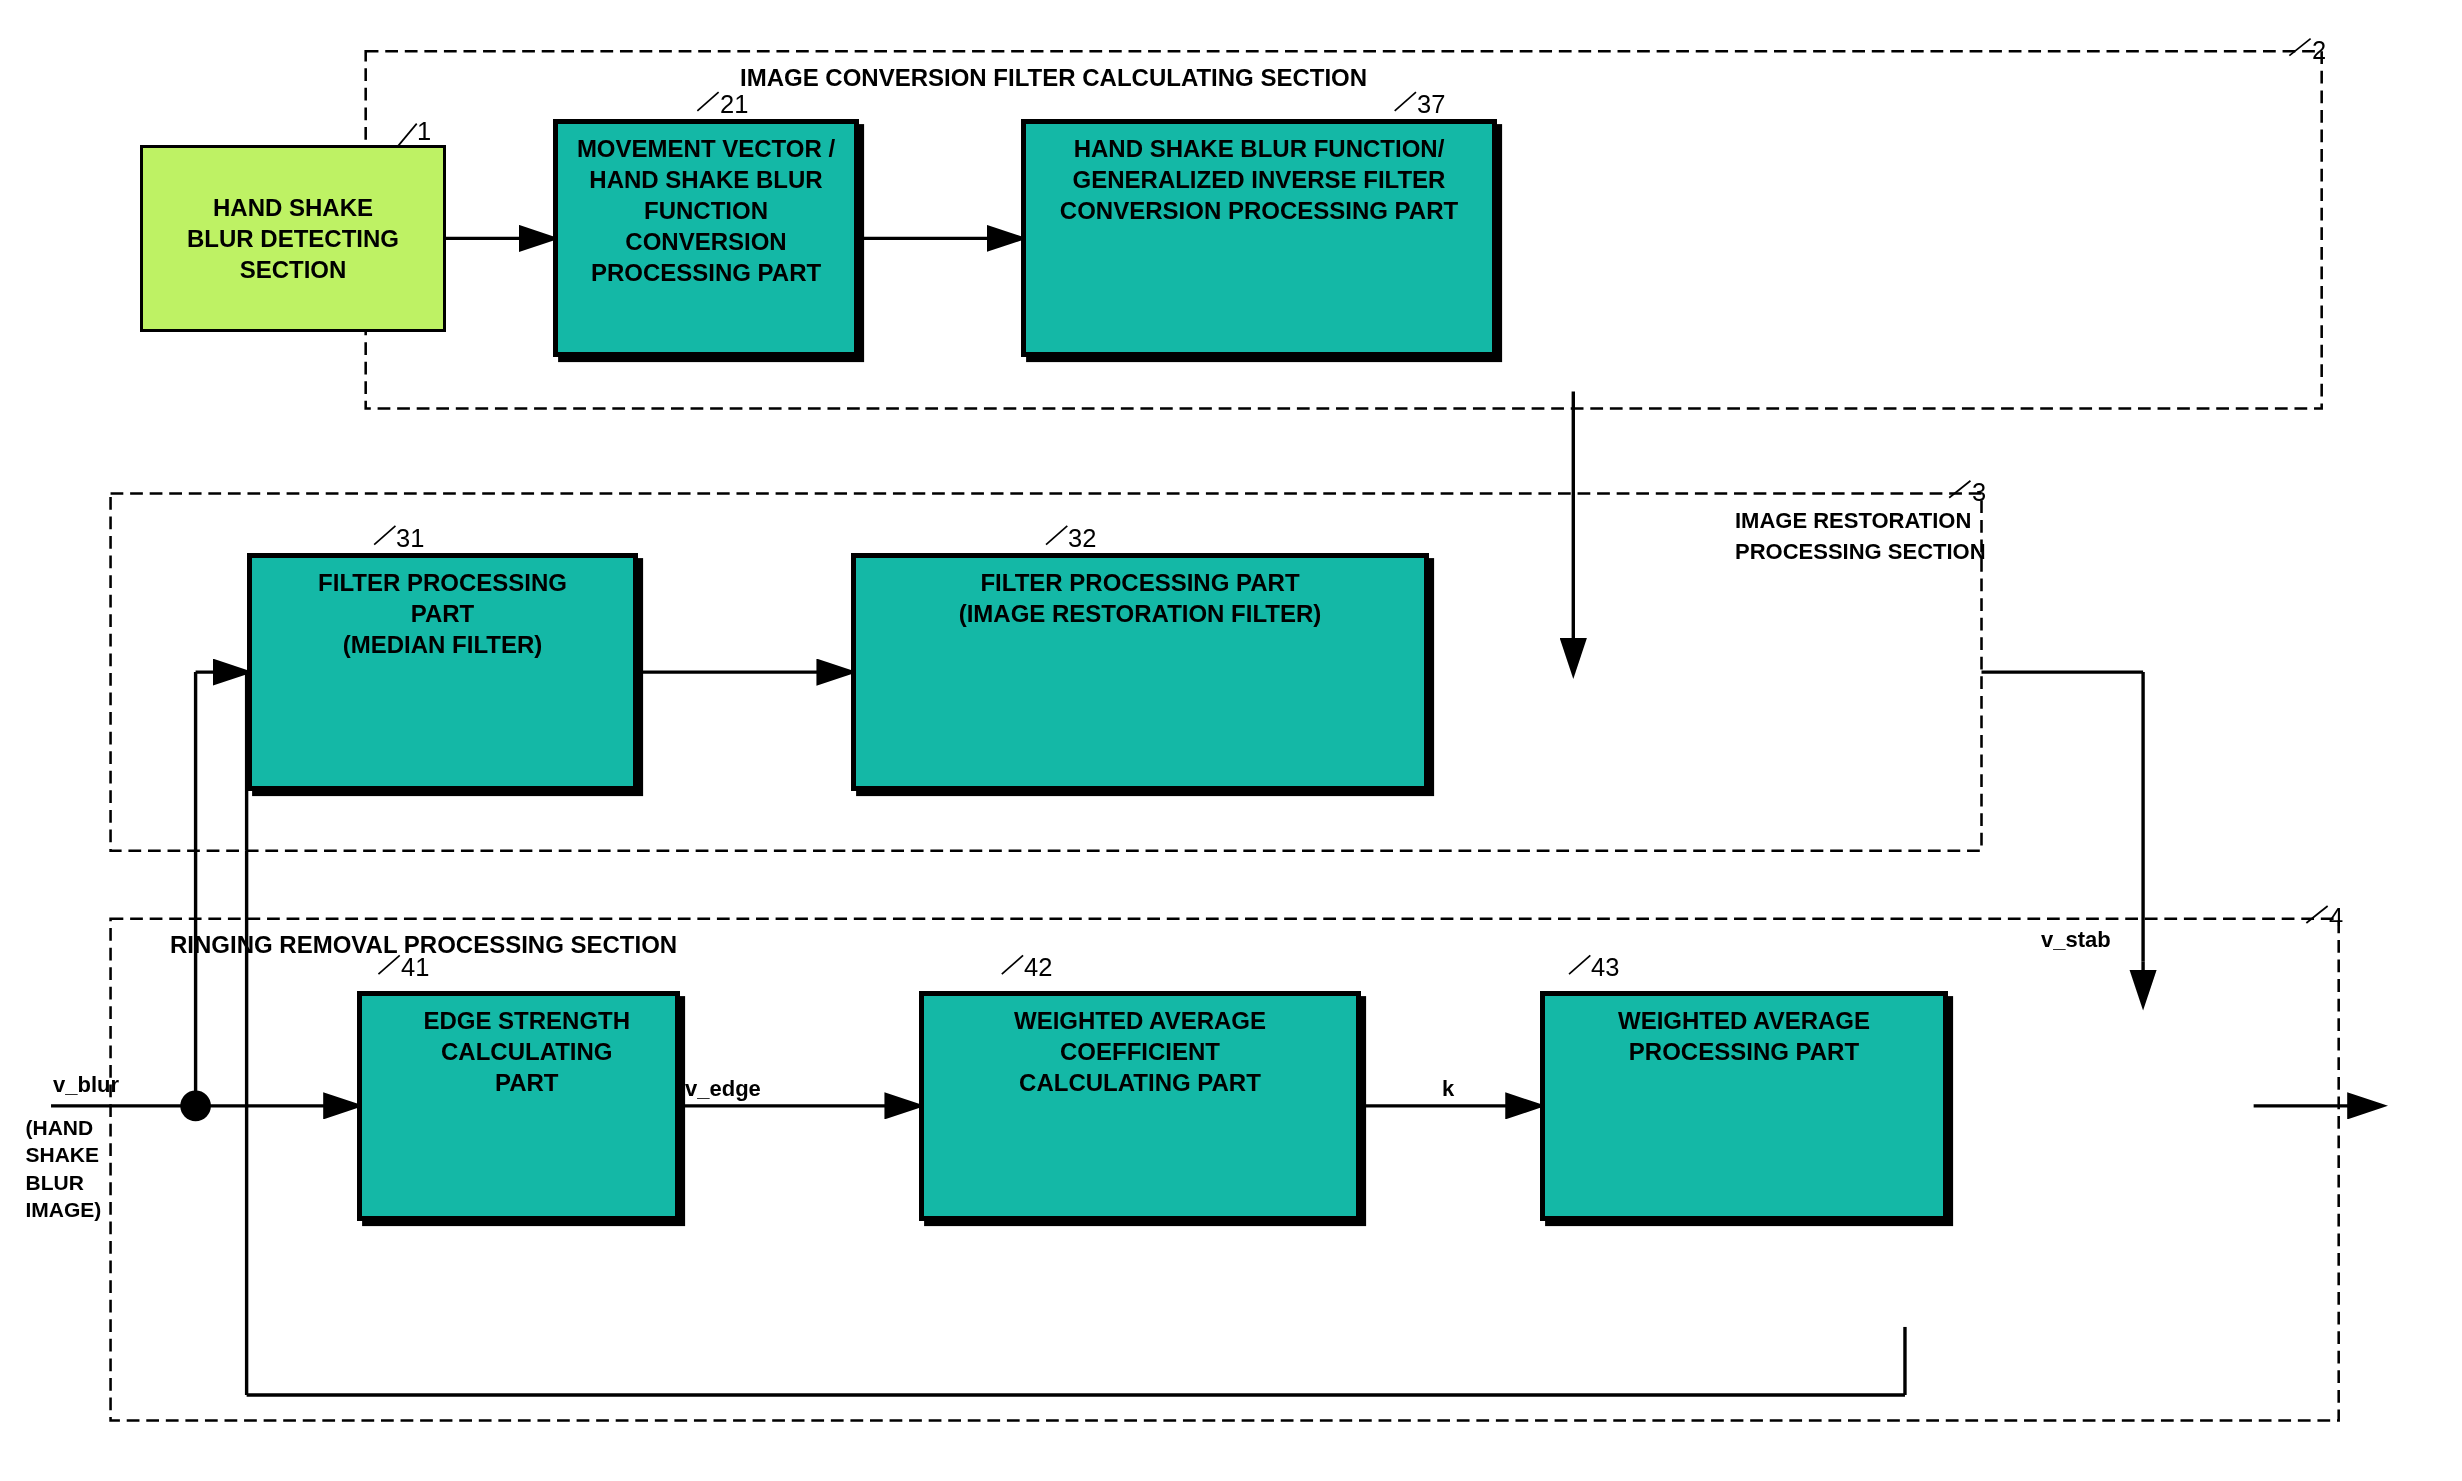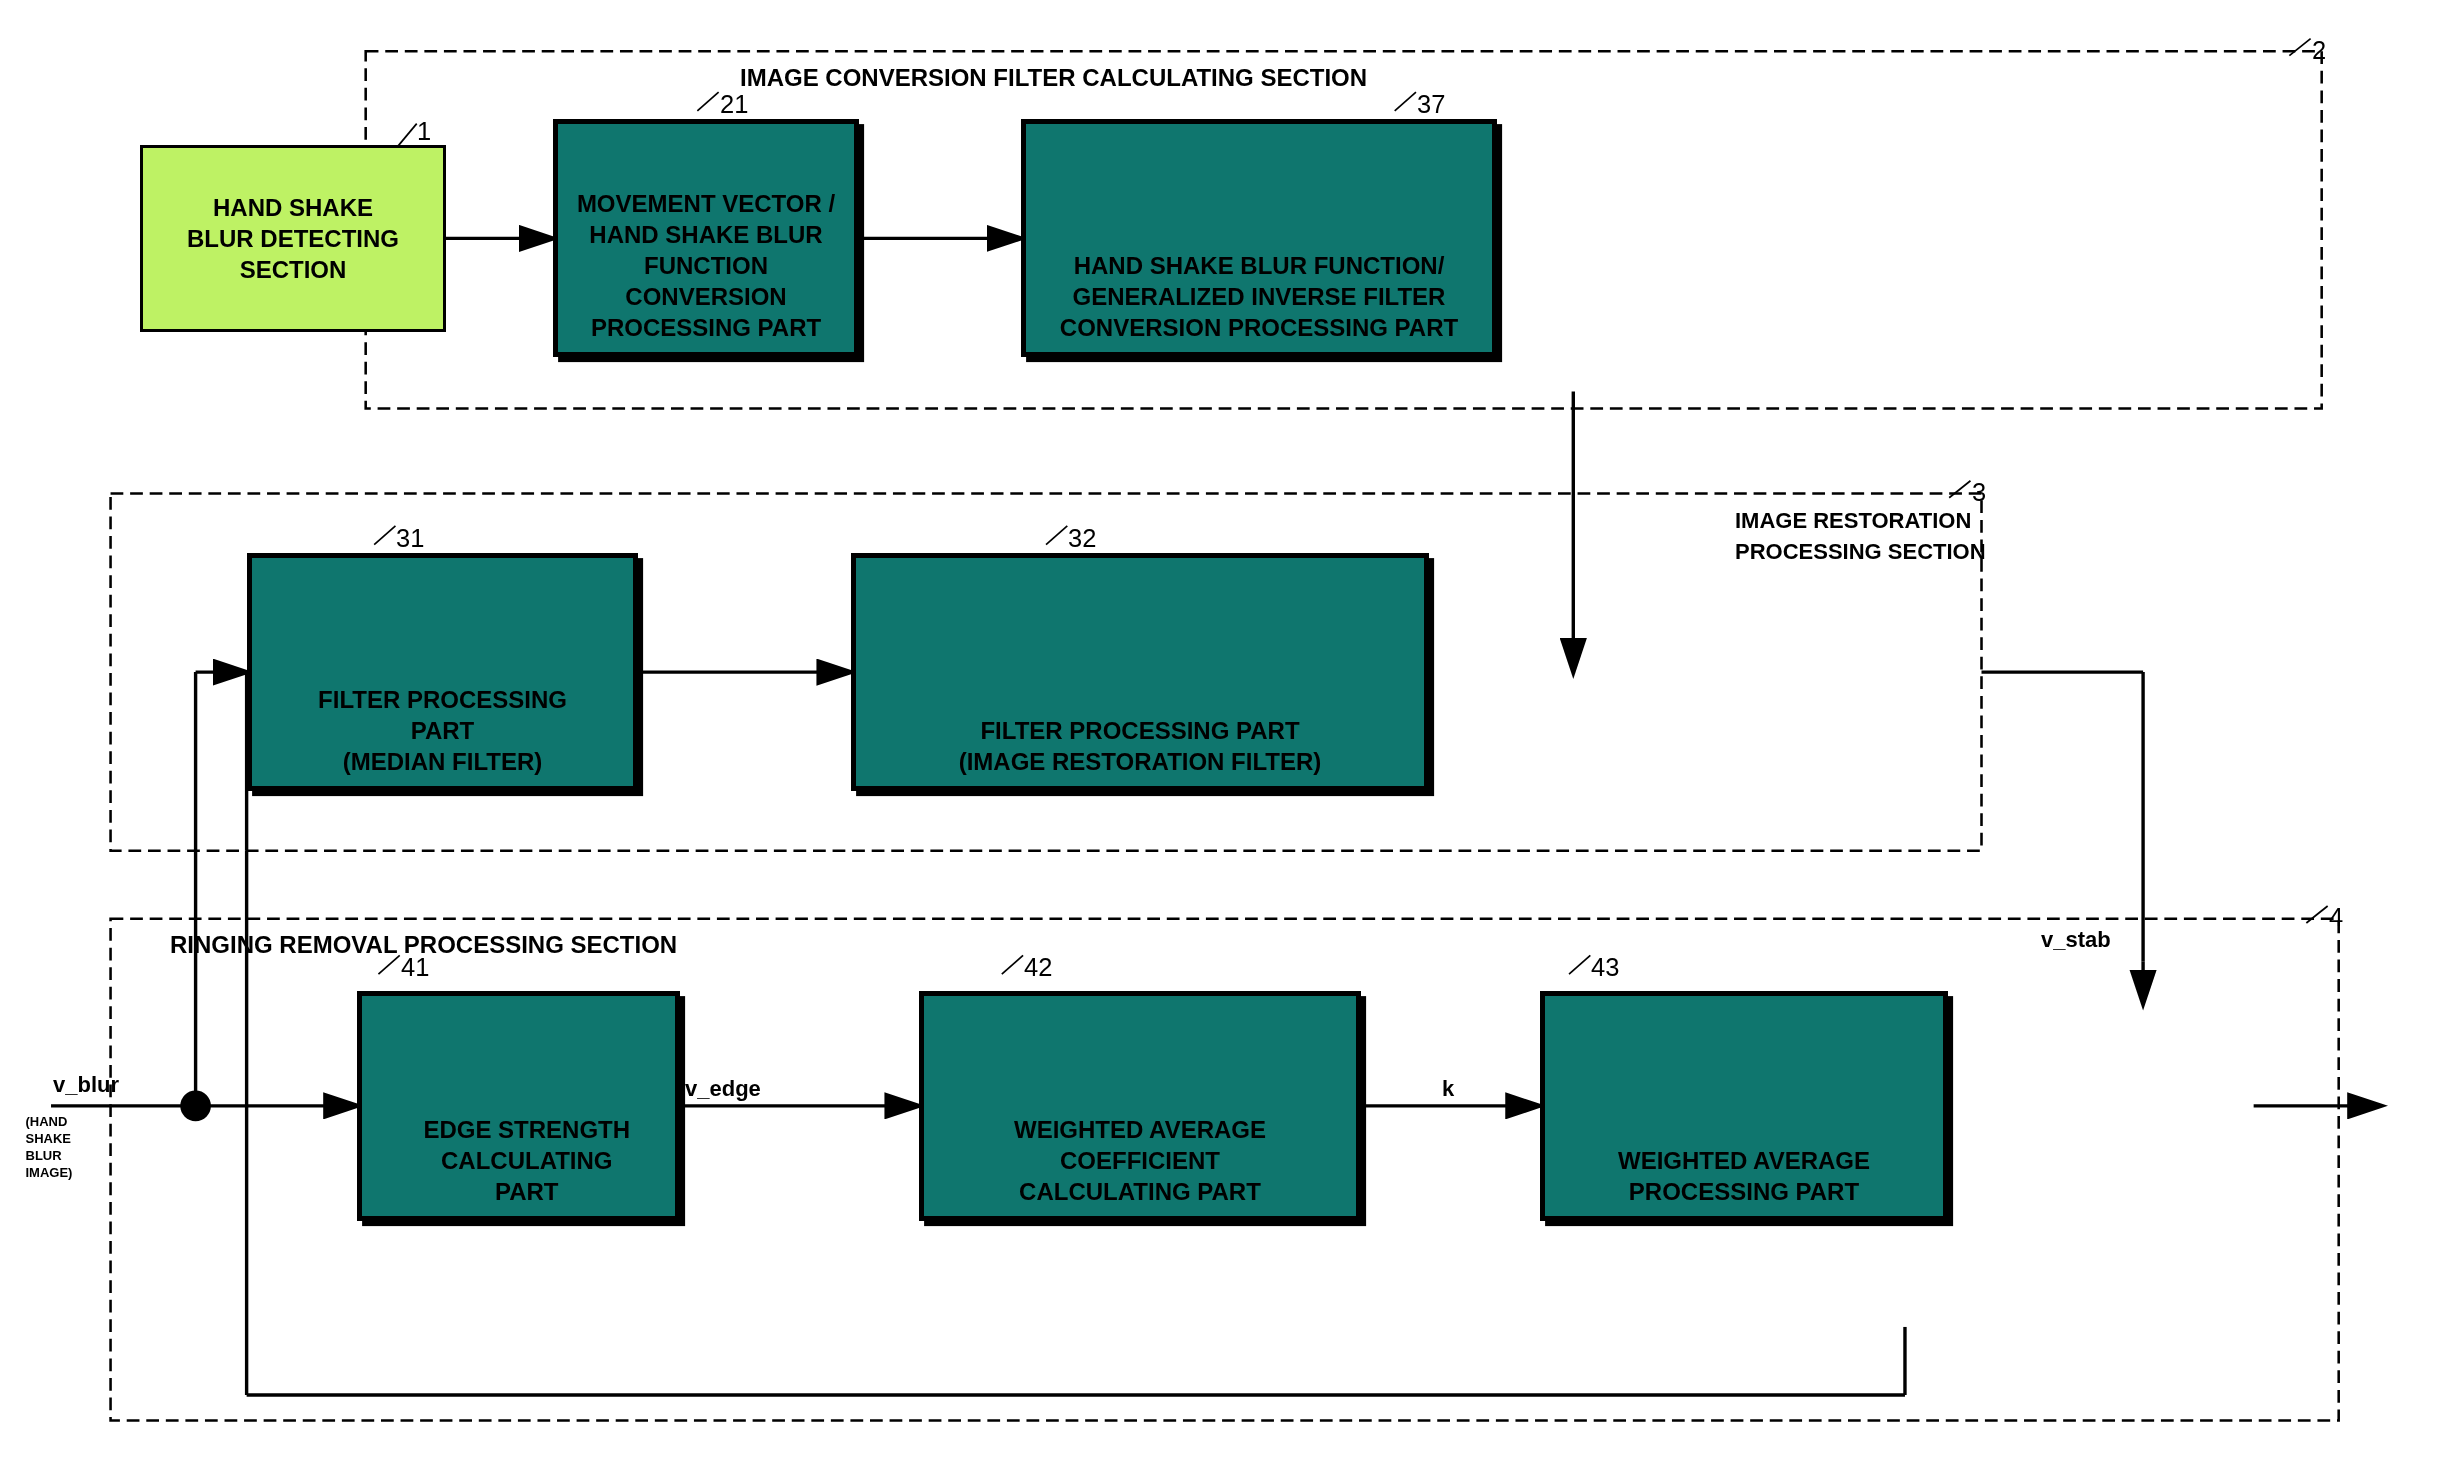--- a/index.html
+++ b/index.html
@@ -40,23 +40,23 @@
       font-weight: bold;
       font-family: Arial, sans-serif;
       line-height: 1.3;
       padding: 8.5px;
     }
 
     .box-thick {
       position: absolute;
       border: 5.1px solid #000;
       box-shadow: 5.1px 5.1px 0 #000;
-      background: #0f766e;
+      background: #14b8a6;
       display: flex;
-      align-items: flex-end;
+      align-items: flex-start;
       justify-content: center;
       text-align: center;
       font-size: 24px;
       font-weight: bold;
       font-family: Arial, sans-serif;
       line-height: 1.3;
       padding: 8.5px;
     }
 
     .section-label {
@@ -208,21 +208,21 @@
   <div class="box-thick" style="left:919px; top:991px; width:442px; height:230px;">
     <span>WEIGHTED AVERAGE<br>COEFFICIENT<br>CALCULATING PART</span>
   </div>
 
   <div class="box-thick" style="left:1540px; top:991px; width:408px; height:230px;">
     <span>WEIGHTED AVERAGE<br>PROCESSING PART</span>
   </div>
 
   <div class="signal-label" style="left:53px; top:1072px;">v_blur</div>
 
-  <div class="signal-label" style="left:25.5px; top:1114px; font-size:13px; line-height:1.3;">
+  <div class="signal-label" style="left:25.5px; top:1114px; font-size:21px; line-height:1.3;">
     (HAND<br>SHAKE<br>BLUR<br>IMAGE)
   </div>
 
   <div class="signal-label" style="left:685px; top:1076px;">v_edge</div>
 
   <div class="signal-label" style="left:1442px; top:1076px;">k</div>
 
   <div class="signal-label" style="left:2041px; top:927px;">v_stab</div>
 
 </div>

